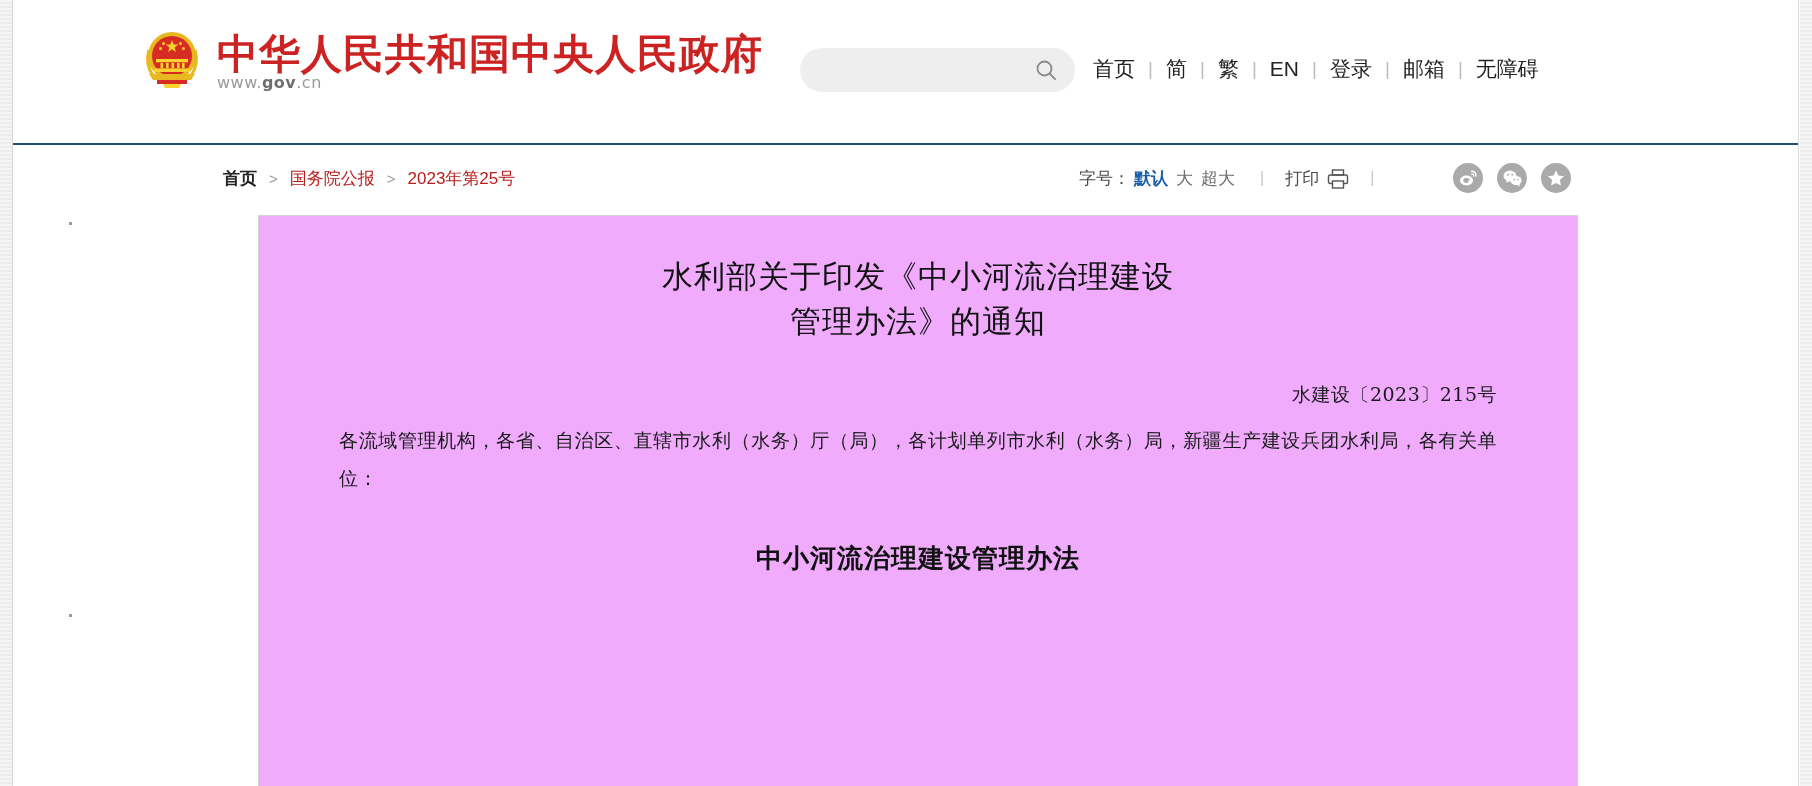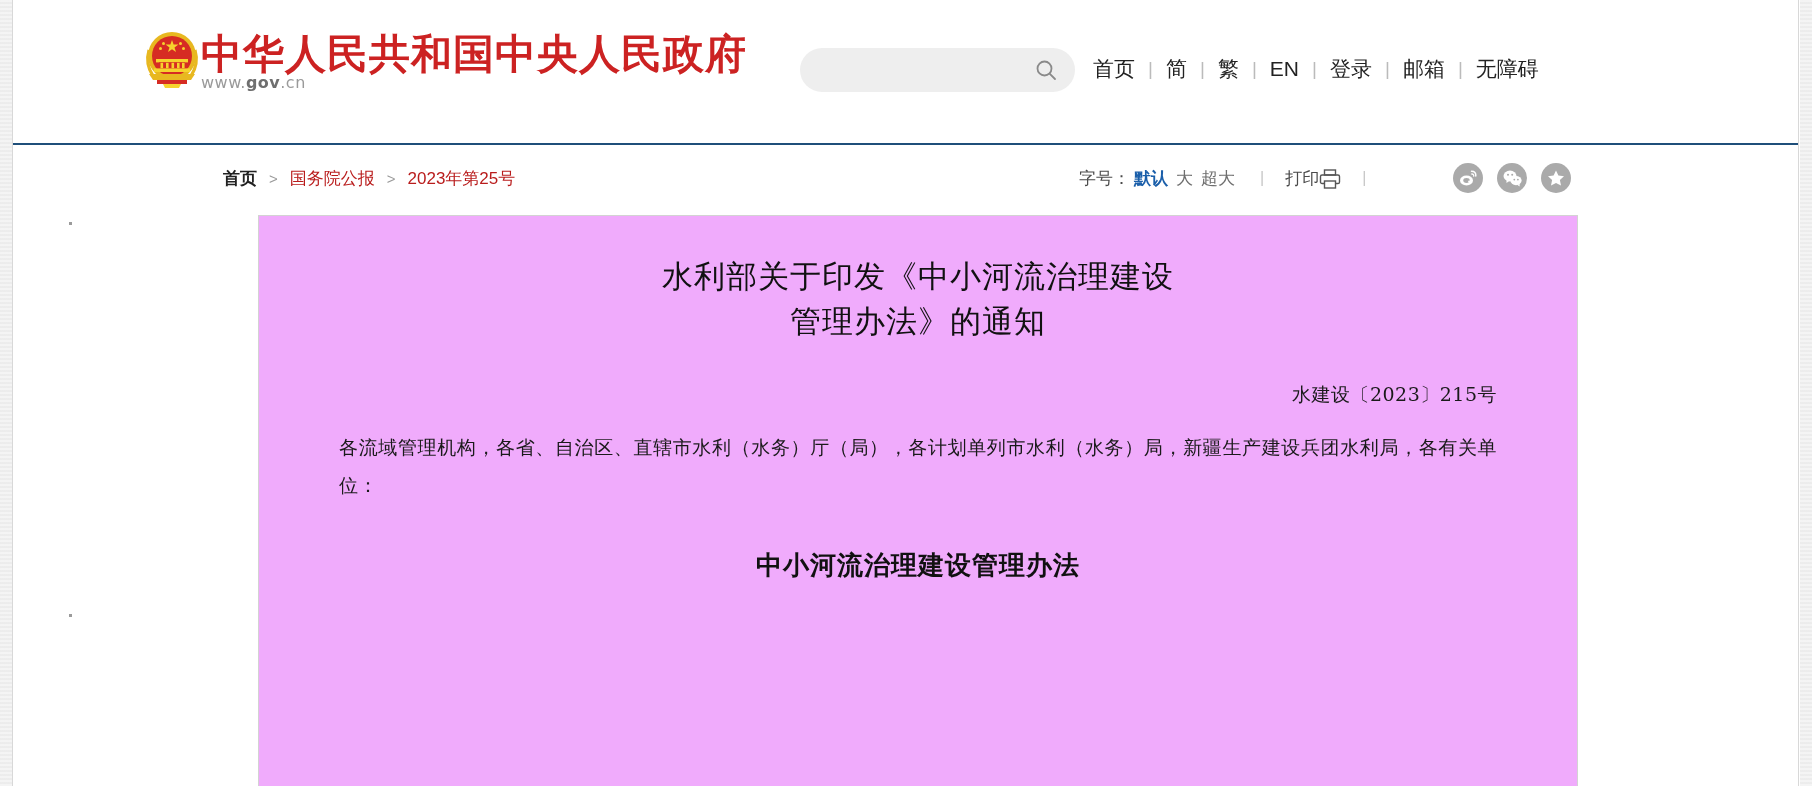--- a/index.html
+++ b/index.html
@@ -48,20 +48,21 @@
     border-bottom: 2px solid #1f4f7a;
     box-sizing: border-box;
     background: #fff;
   }
   .brand {
     position: absolute;
     left: 130px;
     top: 30px;
     display: flex;
     align-items: center;
+    gap: 16px;
     justify-content: space-between;
   }
   .emblem {
     width: 58px;
     height: 62px;
     position: relative;
   }
   .brand-text { line-height: 1; padding-top: 2px; }
   .brand-title {
     font-family: "DejaVu Sans", "Liberation Sans", sans-serif;
@@ -164,21 +165,21 @@
     align-items: center;
     font-size: 17px;
     color: #4a4a4a;
     white-space: nowrap;
     font-family: Liberation Mono, monospace;
   }
   .tools .label { color: #4a4a4a; }
   .tools .size-opt { padding: 0 4px; cursor: pointer; color: #6e6e6e; }
   .tools .size-opt.active { color: #1b5faa; font-weight: 700; }
   .tools .vsep { color: #c9c9c9; padding: 0 18px; }
-  .print-btn { display: flex; align-items: center; cursor: pointer; }
+  .print-btn { display: flex; align-items: center; gap: 8px; cursor: pointer; }
   .printer-icon { width: 22px; height: 20px; }
 
   .share-icons {
     position: absolute;
     left: 1440px;
     top: 18px;
     display: flex;
     gap: 14px;
   }
   .share-ic {
@@ -222,21 +223,21 @@
   .doc-number {
     text-align: right;
     font-size: 19px;
     margin-top: 38px;
     color: #1a1a1a;
     letter-spacing: .5px;
   }
   .doc-para {
     font-size: 19px;
     line-height: 2.0;
-    margin-top: 20px;
+    margin-top: 13px;
     text-align: justify;
     letter-spacing: .4px;
   }
   .doc-para.indent { text-indent: 2em; margin-top: 6px; }
   .sign-block {
     margin-top: 22px;
     text-align: right;
     font-size: 19px;
     line-height: 1.9;
     letter-spacing: .5px;

